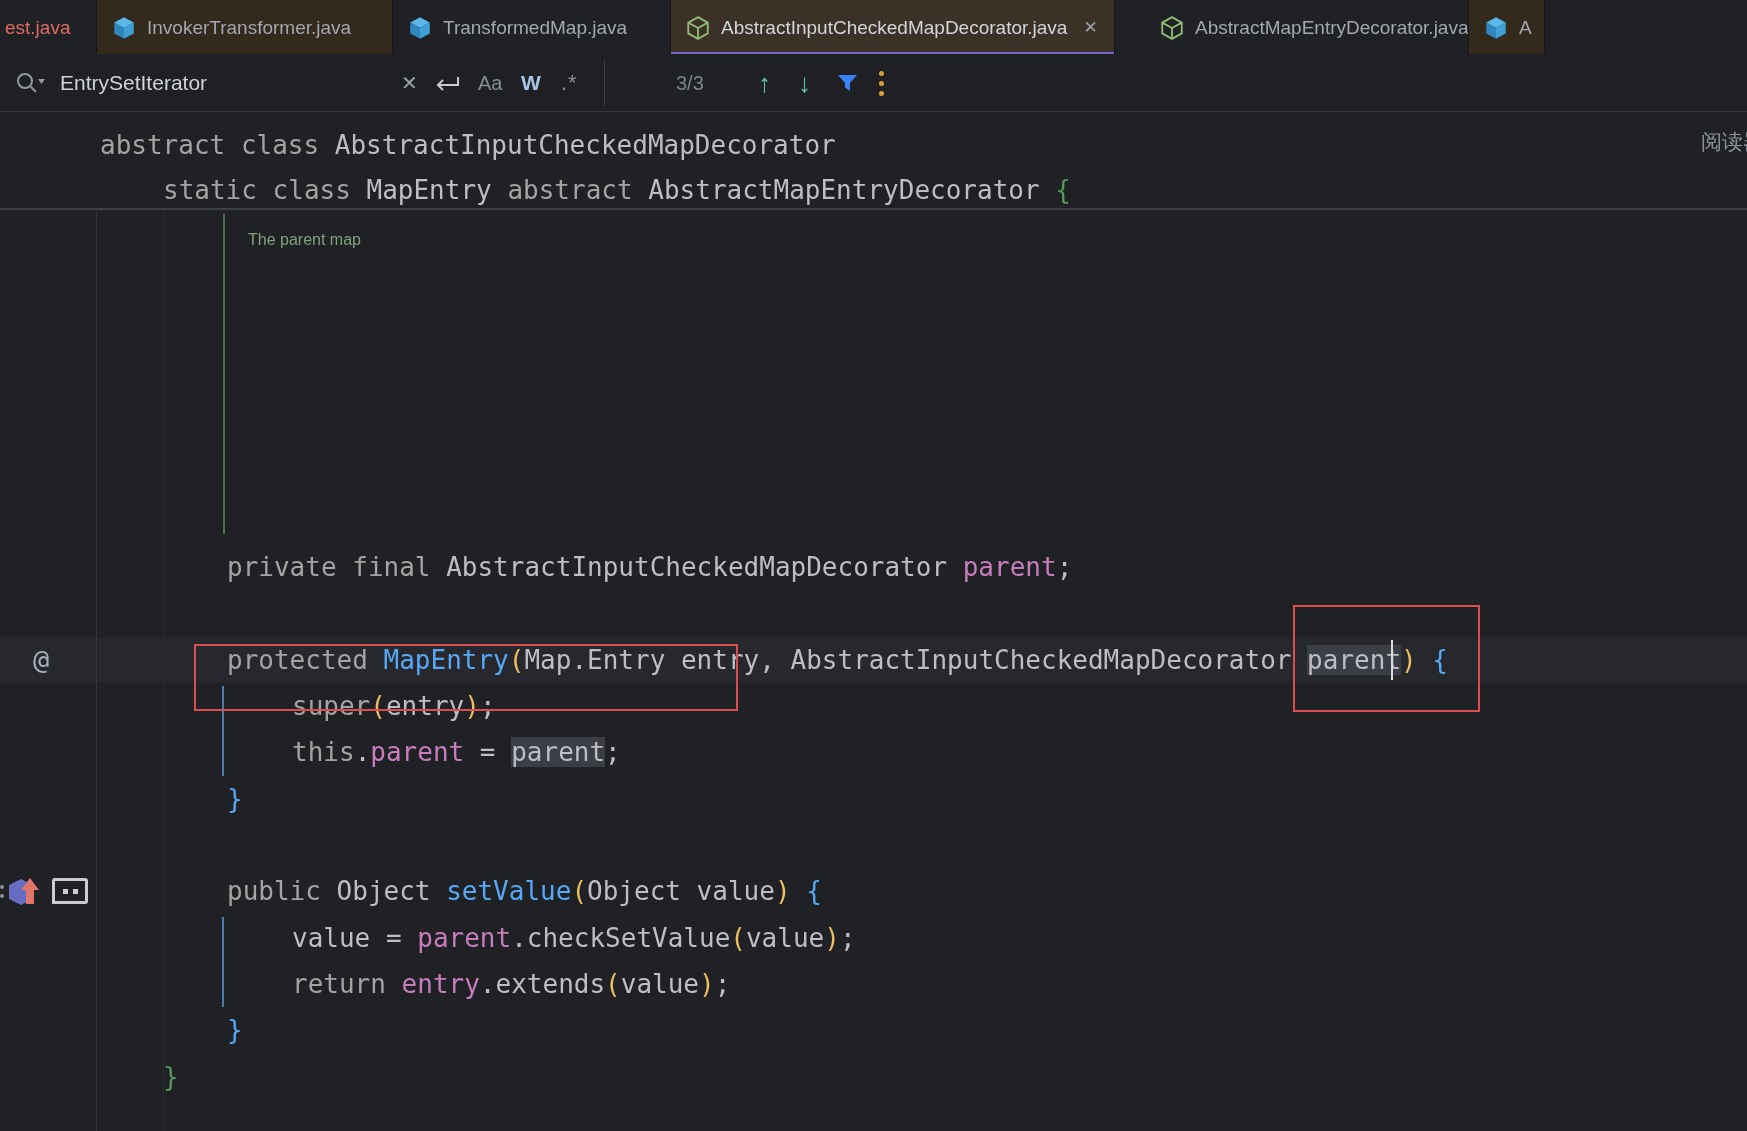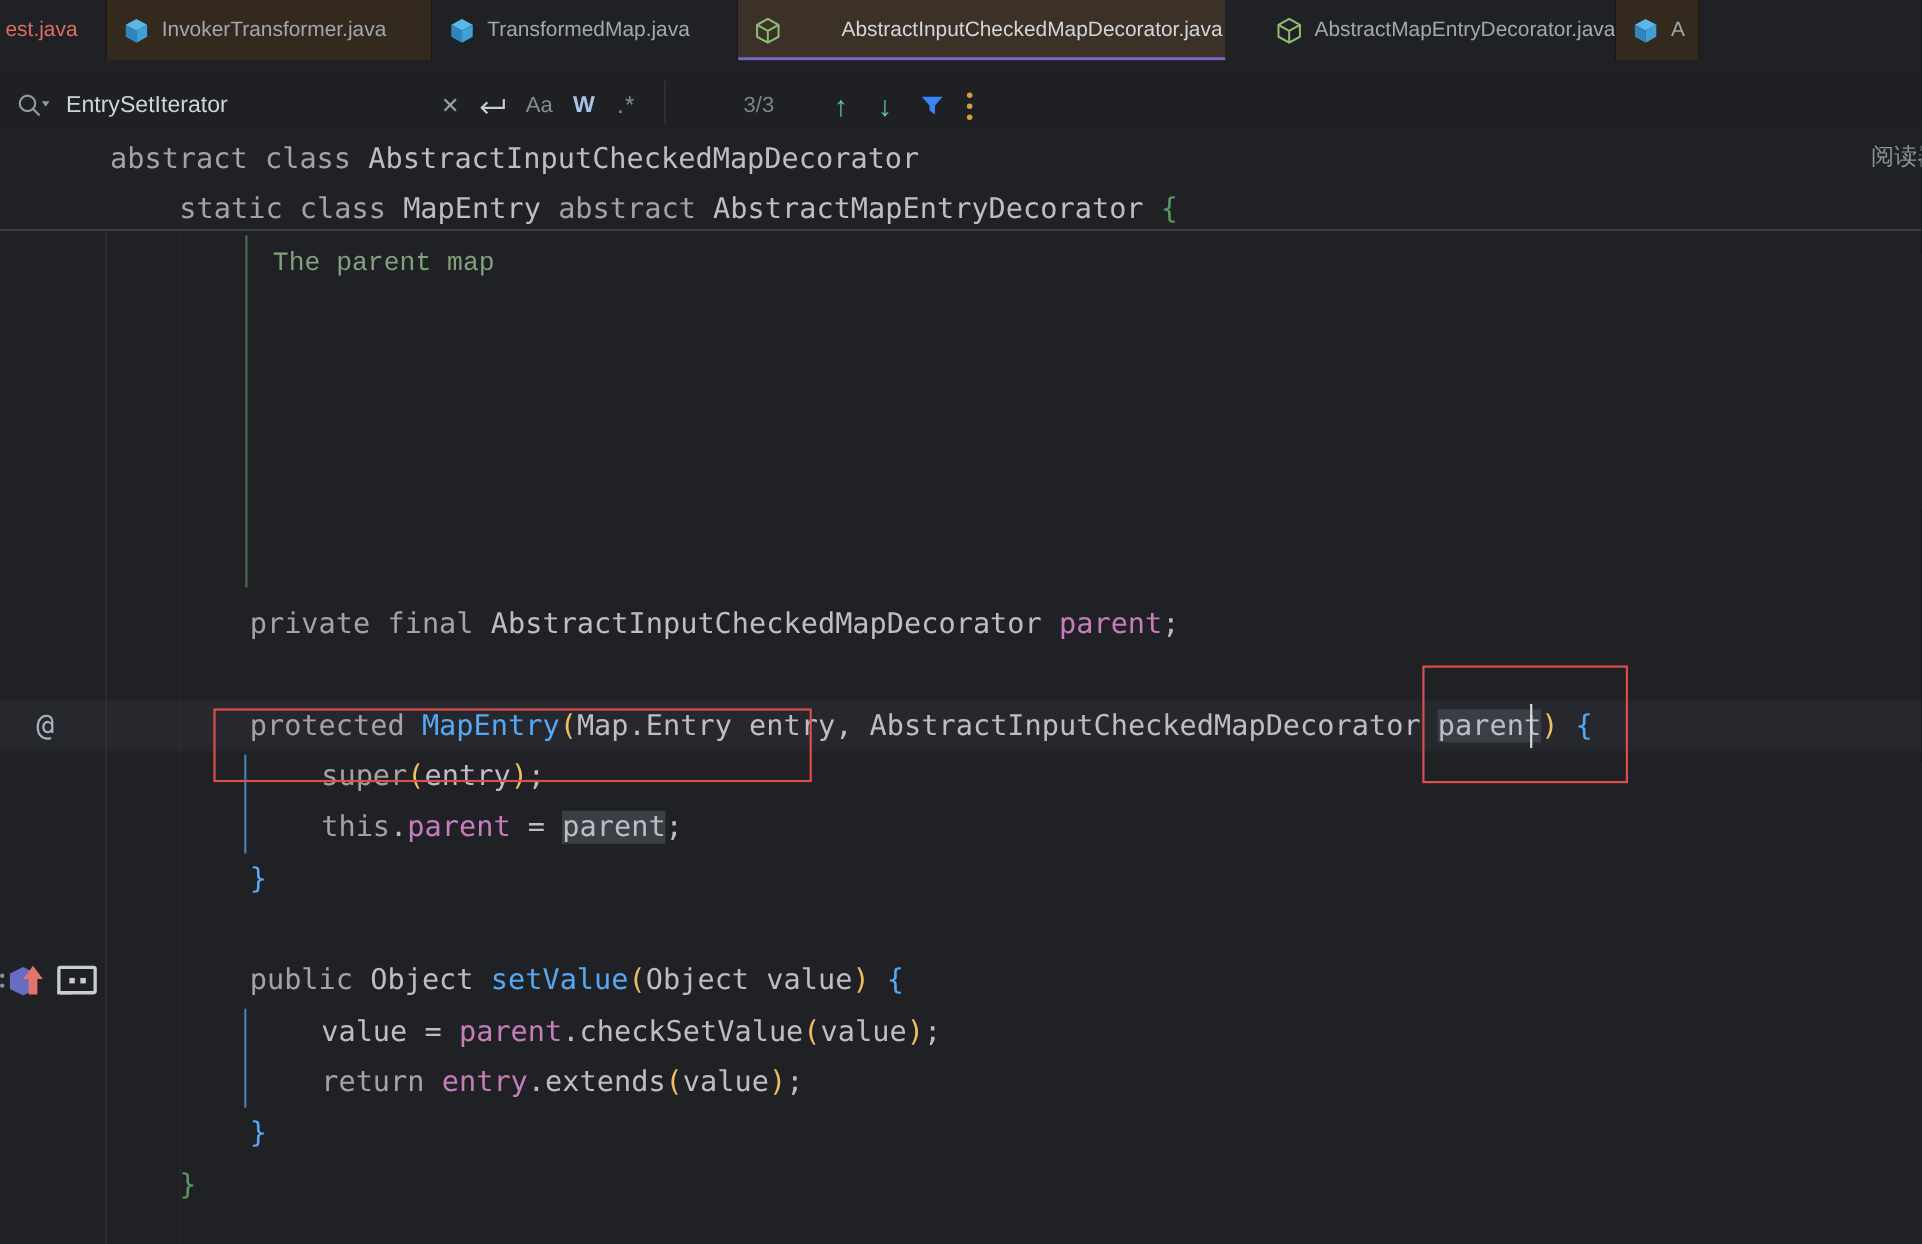--- a/index.html
+++ b/index.html
@@ -6,29 +6,29 @@
   #frame{position:relative;width:1747px;height:1131px;background:#1f2125;overflow:hidden;
          font-family:"DejaVu Sans Mono",monospace;}
 
   
   #tabbar{position:absolute;left:0;top:0;width:1747px;height:55px;background:#1f2124;
           display:flex;overflow:hidden;}
   .tab{height:55px;display:flex;align-items:center;padding:0 14px;box-sizing:border-box;
        border-right:1px solid #15161a;font-family:"Liberation Sans",sans-serif;font-size:19px;
        color:#a2a7b0;position:relative;flex:0 0 auto;overflow:hidden;white-space:nowrap;cursor:default;}
   .tab.warm{background:#33291d;}
-  .tab.active{background:#3c3126;color:#d2d5da;gap:44px;}
+  .tab.active{background:#3c3126;color:#d2d5da;}
   .tab.active::after{content:"";position:absolute;left:0;right:0;bottom:0;height:3px;background:#7a63c8;}
   .tab .ticon{margin-right:10px;display:flex;flex:0 0 auto;}
   .tab .tclose{margin-left:16px;color:#9ba0a8;font-size:17px;}
   .tab.t-red{color:#df6b60;padding-left:5px;}
   .tab.t-green{color:#a8c77e;}
 
   
-  #findbar{position:absolute;left:0;top:67px;width:1747px;height:58px;background:#1e2023;
+  #findbar{position:absolute;left:0;top:54px;width:1747px;height:58px;background:#1e2023;
            border-bottom:1px solid #36383d;box-sizing:border-box;padding-left:32px;}
   .fb{position:absolute;top:0;height:58px;display:flex;align-items:center;
       font-family:"Liberation Sans",sans-serif;color:#868b94;}
   #fb-query{left:60px;font-size:21px;color:#d0d3d8;}
   #fb-x{left:401px;font-size:20px;color:#9aa0a8;}
   #fb-aa{left:478px;font-size:20px;}
   #fb-w{left:521px;font-size:21px;color:#a9c3e6;font-weight:bold;}
   #fb-rx{left:561px;font-size:22px;letter-spacing:1px;}
   #fb-count{left:676px;font-size:20px;color:#7e838d;}
   #fb-up{left:758px;font-size:26px;color:#5ec6a2;}
@@ -62,21 +62,21 @@
   .redbox{position:absolute;border:2px solid #d94f4f;z-index:5;box-sizing:border-box;}
   #redbox1{left:194px;top:644px;width:544px;height:67px;}
   #redbox2{left:1293px;top:605px;width:187px;height:107px;}
   #gutter-line{position:absolute;left:96px;top:211px;width:1px;height:920px;background:#34363b;z-index:2;}
   #indent-guide{position:absolute;left:163px;top:211px;width:1px;height:920px;background:#2b2d31;z-index:2;}
   #doc-border{position:absolute;left:223px;top:214px;width:2px;height:320px;background:#4c6b50;z-index:2;}
   .blue-guide{position:absolute;left:222px;width:2px;background:#4e7bb0;z-index:2;}
   #bguide1{top:686px;height:90px;}
   #bguide2{top:917px;height:90px;}
   #doc-comment{position:absolute;left:248px;top:218px;height:44px;line-height:44px;
-               font-family:Liberation Mono, monospace;font-size:24px;color:#82a07c;z-index:3;}
+               font-family:Liberation Sans, sans-serif;font-size:16px;color:#82a07c;z-index:3;}
   #gutter-at{position:absolute;left:33px;top:637px;height:46px;line-height:46px;
              font-size:27px;color:#a9b1bc;z-index:3;}
 
   
   #gicon-impl{position:absolute;left:6px;top:872px;z-index:3;}
   #gicon-dots{position:absolute;left:0px;top:880px;z-index:3;}
   #gicon-dots i{display:block;width:4px;height:4px;border-radius:50%;background:#8a8f96;margin:5px 0;}
   #gicon-card{position:absolute;left:52px;top:878px;width:36px;height:26px;
               border:3px solid #c9ccd1;border-radius:3px;z-index:3;
               display:flex;align-items:center;justify-content:center;box-sizing:border-box;}

